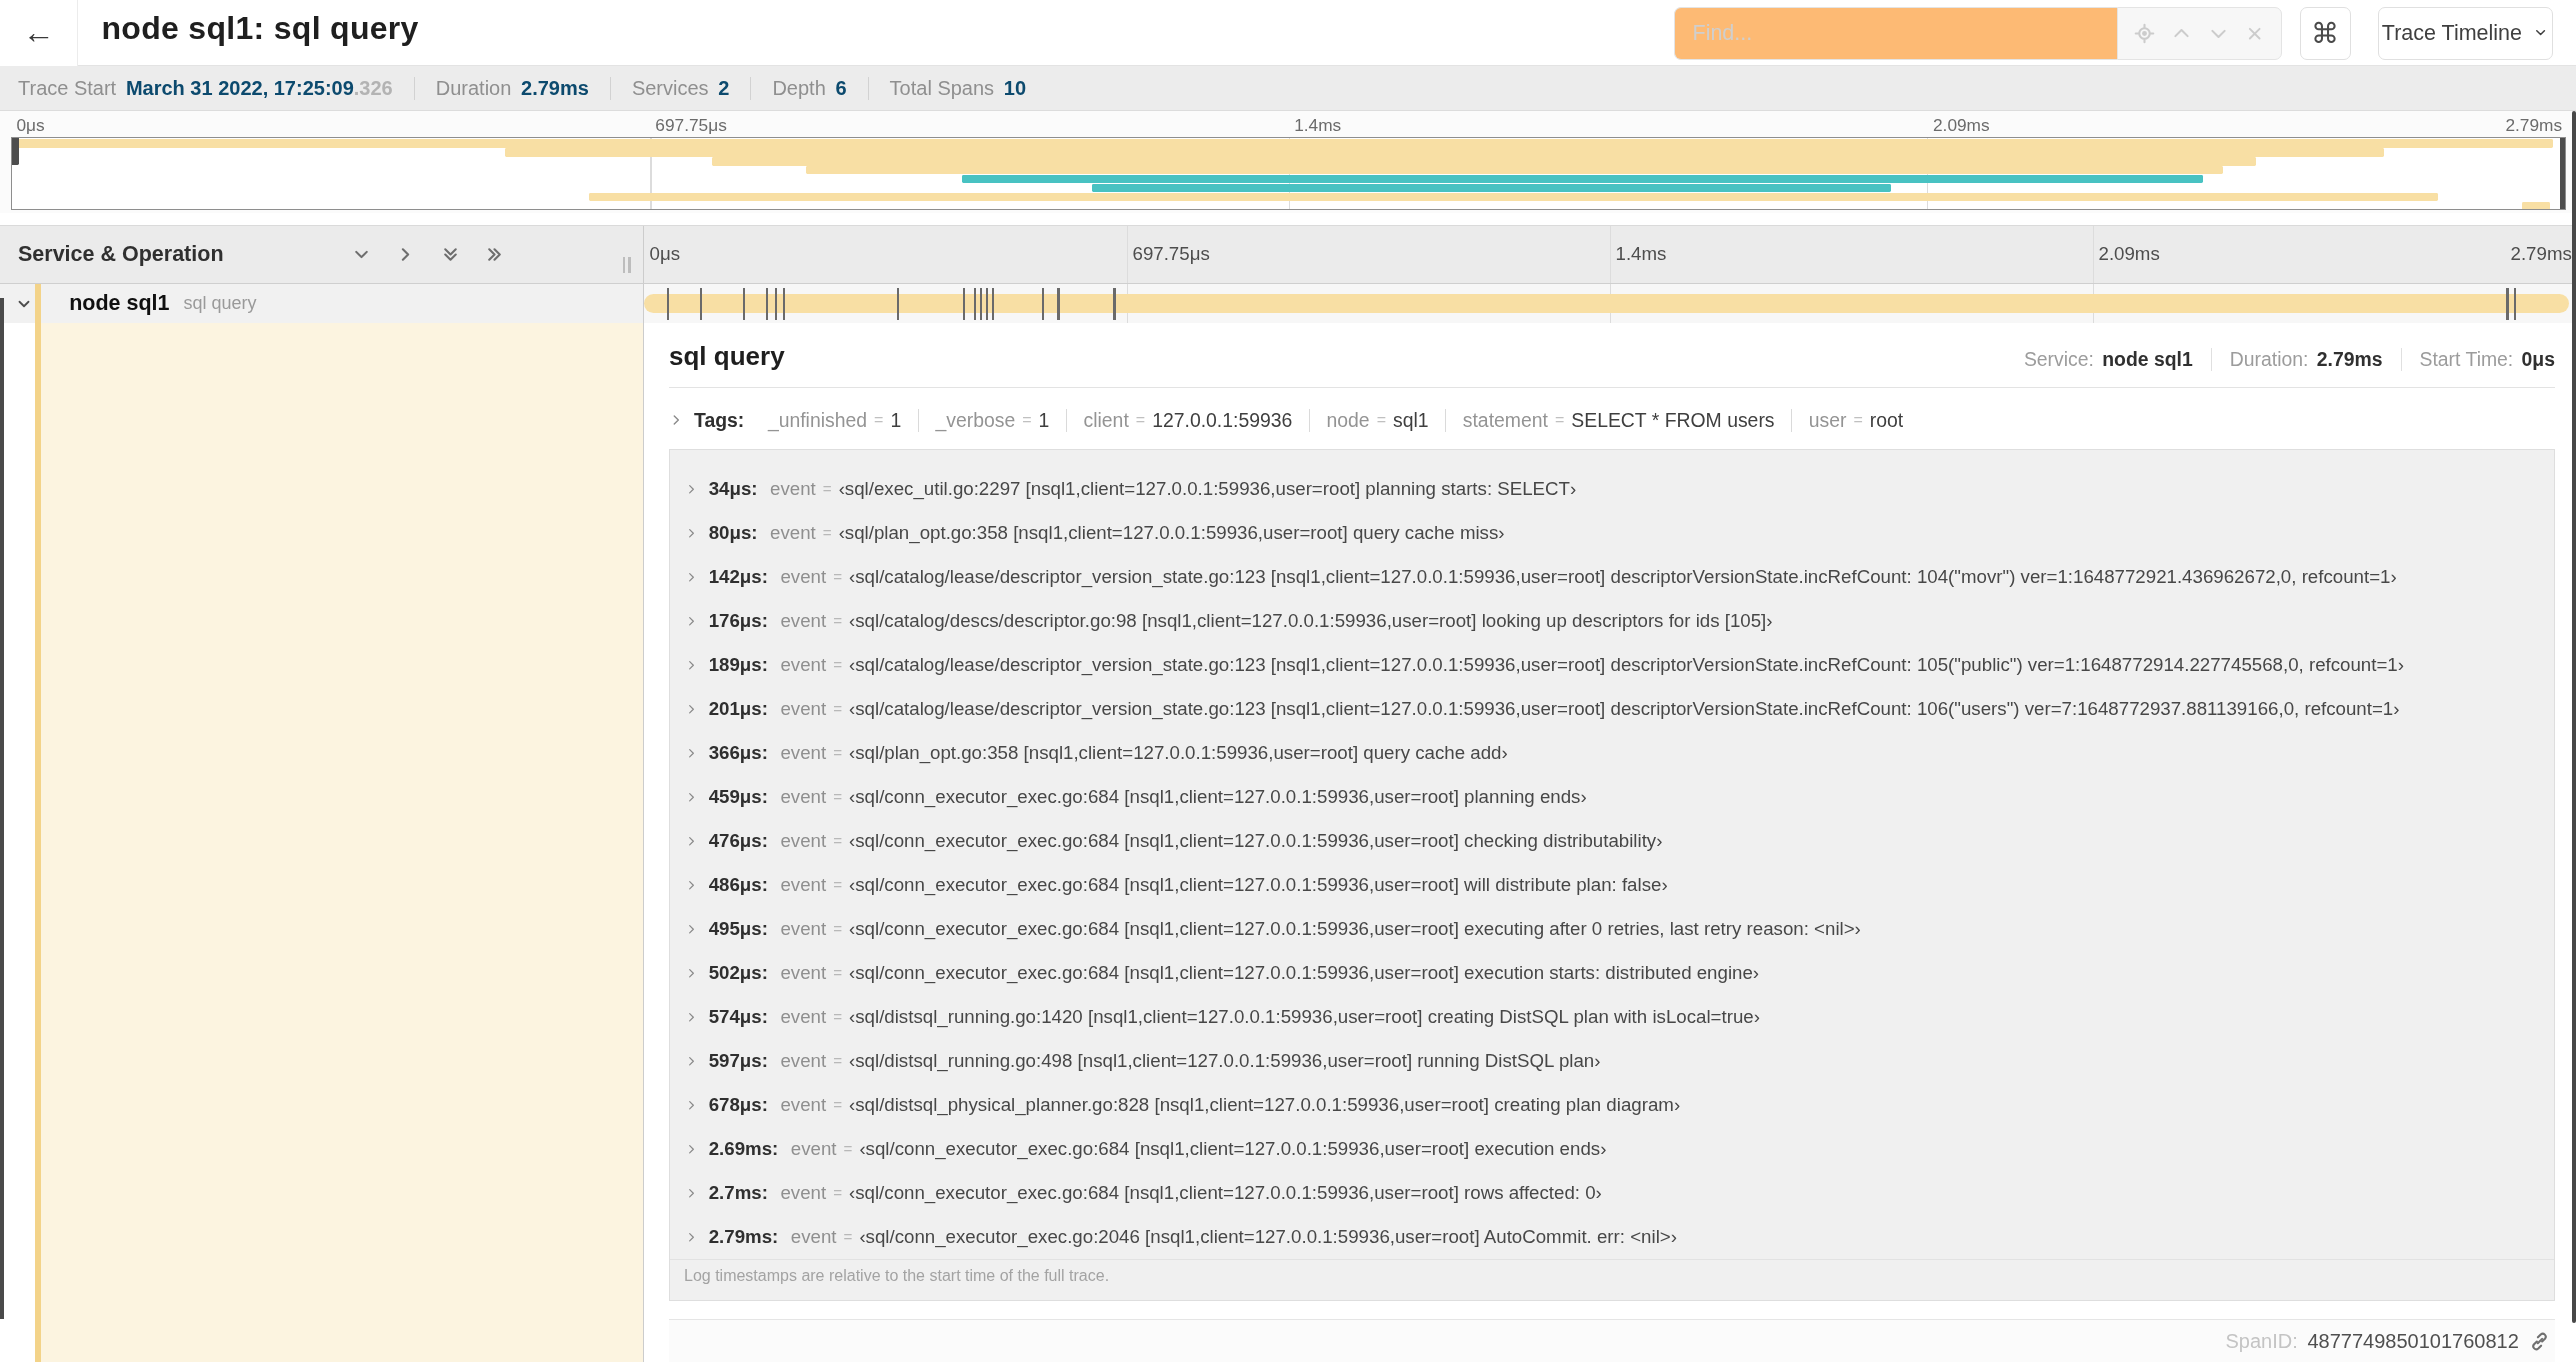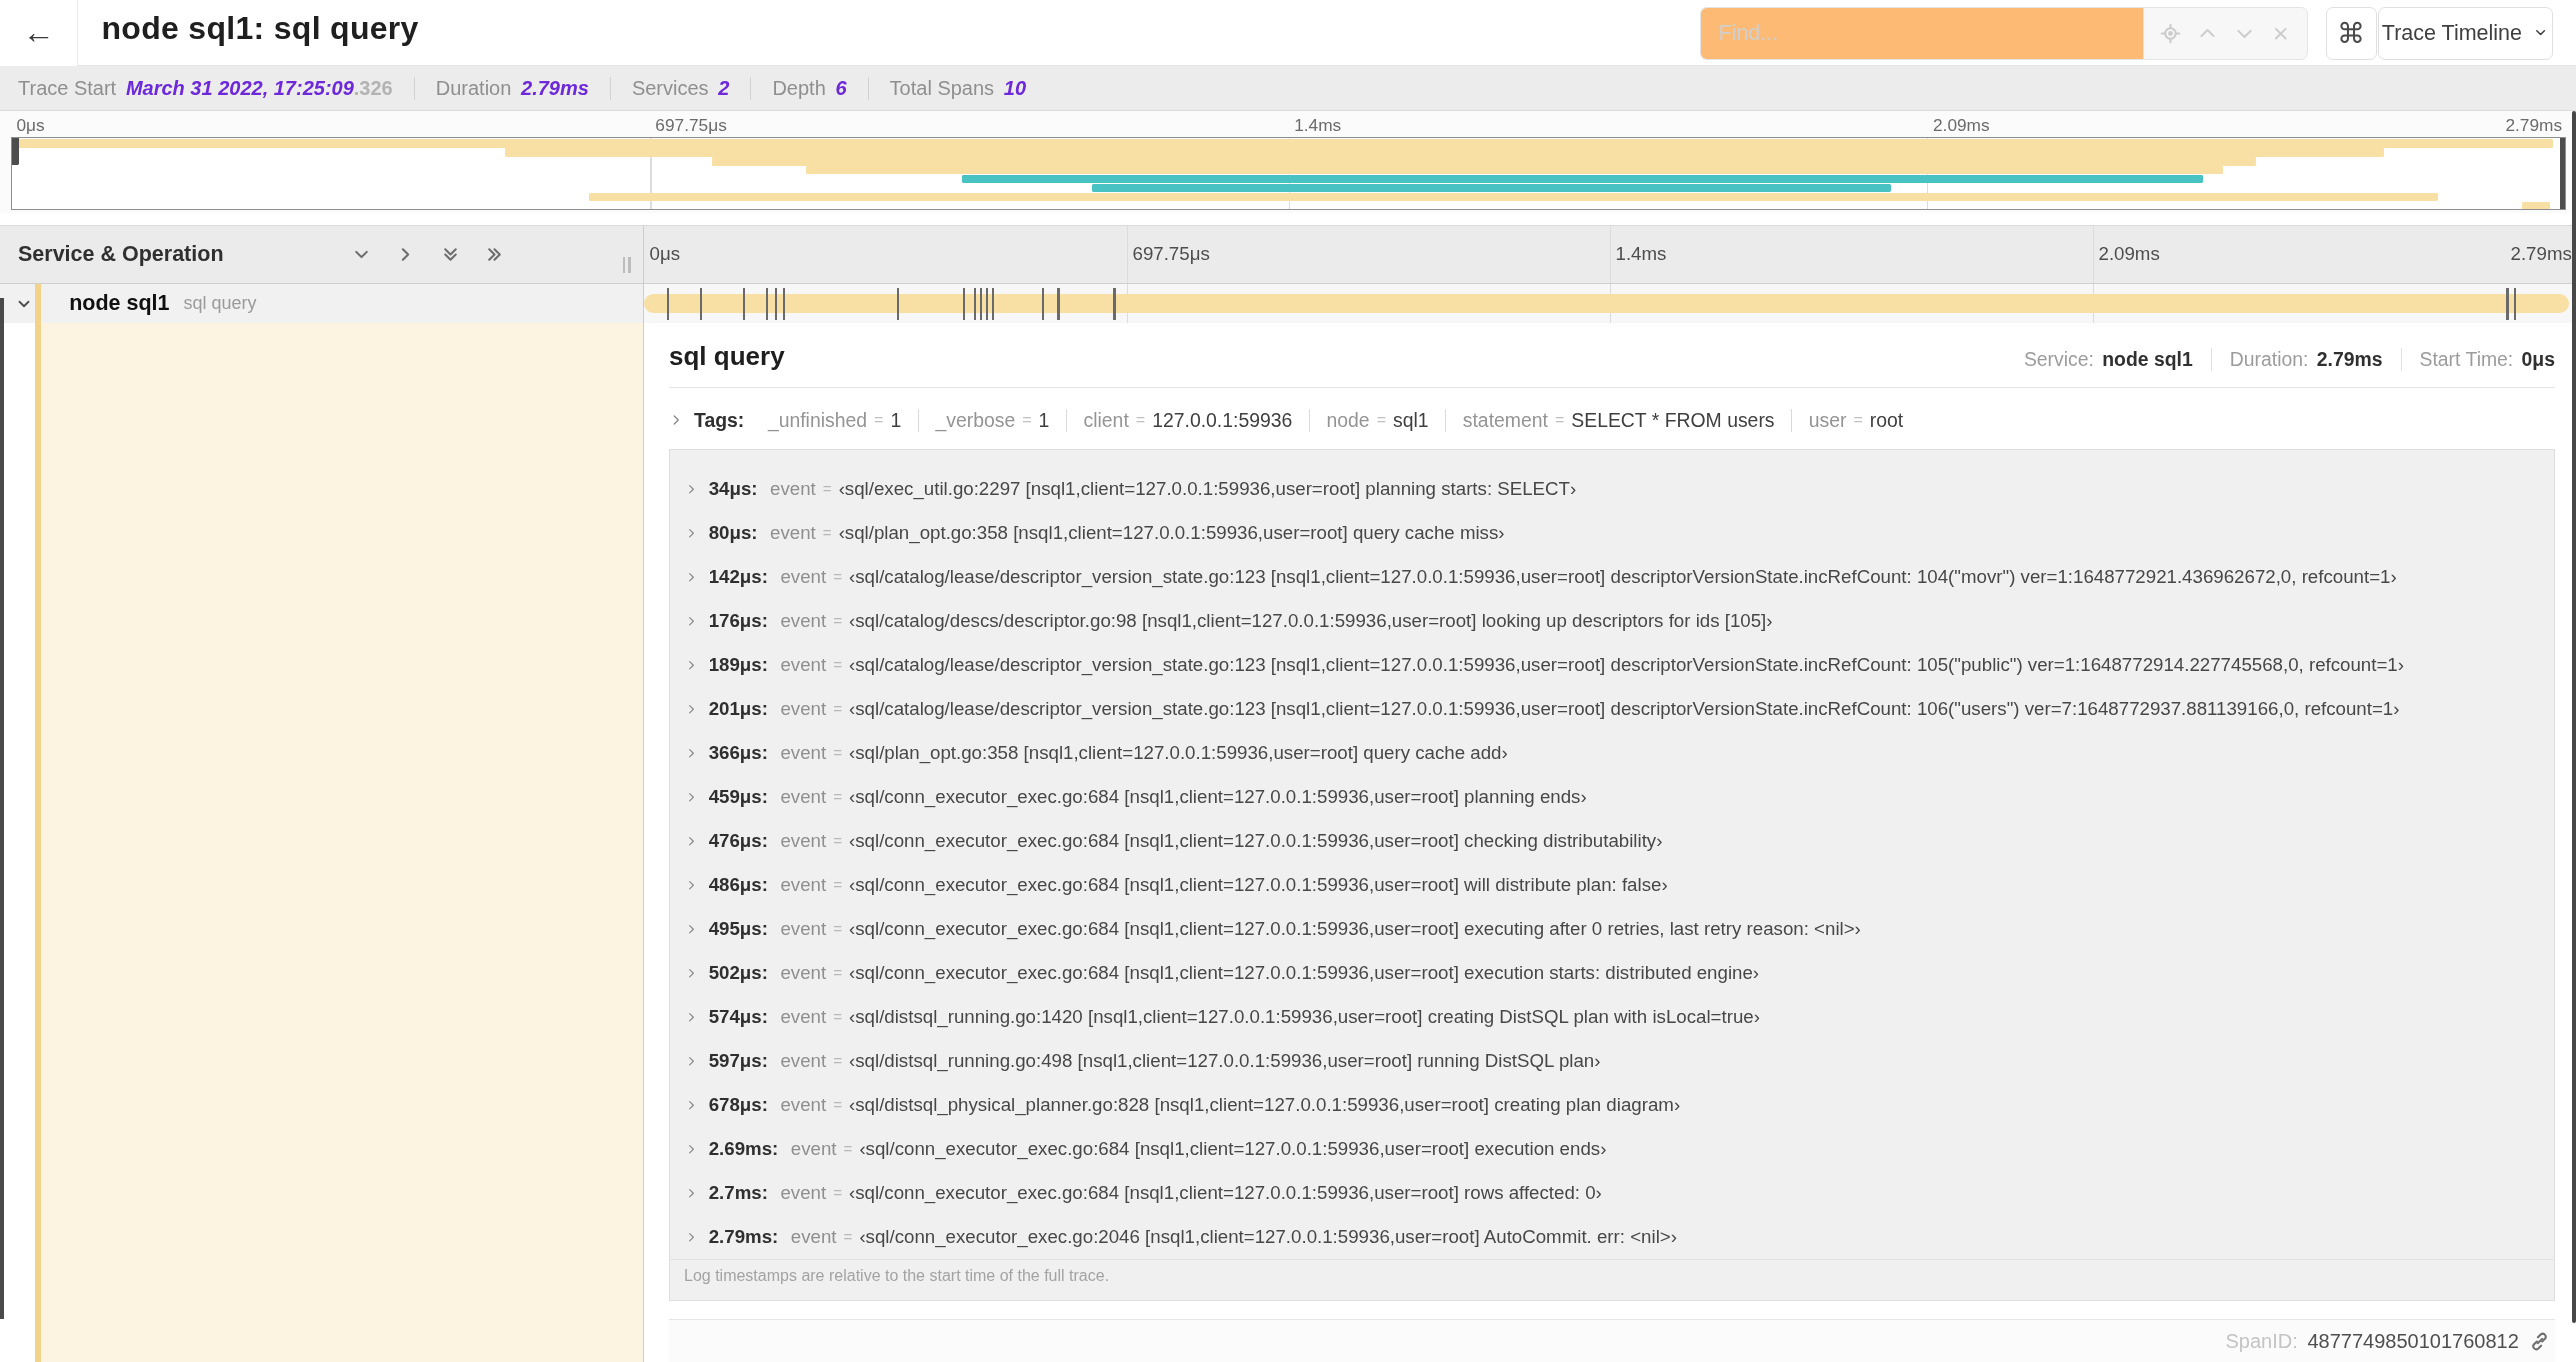--- a/index.html
+++ b/index.html
@@ -20,31 +20,31 @@
   .find-group { display:flex; align-items:stretch; }
   .find-input { width:443px; height:53px; border:1.4px solid #e4e4e4; border-right:none;
                 border-radius:7px 0 0 7px; padding:0 18px; font-size:21.5px; color:#555;
                 font-family:"Liberation Sans", sans-serif; outline:none; background:#fdba74; }
   .find-input::placeholder { color:#cfcfcf; }
   .find-btns { width:165px; border:1.4px solid #e4e4e4; border-radius:0 7px 7px 0; background:#f7f7f7;
                display:flex; align-items:center; justify-content:space-evenly; color:#cccccc; }
   .find-btns svg { display:block; }
   .kbd-btn { margin-left:18px; width:51px; border:1.4px solid #e0e0e0; border-radius:7px; background:#fff;
              font-size:28px; color:#4a4a4a; display:flex; align-items:center; justify-content:center; cursor:pointer; }
-  .view-btn { margin-left:1px; width:175px; border:1.4px solid #e0e0e0; border-radius:7px; background:#fff;
+  .view-btn { margin-left:27px; width:175px; border:1.4px solid #e0e0e0; border-radius:7px; background:#fff;
               font-size:21.5px; color:#3f3f3f; display:flex; align-items:center; justify-content:center; gap:11px; cursor:pointer; }
 
   
   .summary { position:absolute; left:0; top:66px; width:2576px; height:45px; background:#ececec;
              border-bottom:1.4px solid #dcdcdc; display:flex; align-items:center; padding-left:18px; font-size:20px; }
   .sum-item { display:flex; align-items:center; white-space:nowrap; padding:0 21px; }
   .sum-item + .sum-item { border-left:1.4px solid #d2d2d2; }
   .sum-item:first-child { padding-left:0; }
   .sum-label { color:#8f8f8f; margin-right:9.7px; }
-  .sum-value { color:#6d28d9; font-weight:bold;font-style:italic; }
+  .sum-value { color:#0c4a6e; font-weight:bold; }
   .sum-suffix { color:#b3b3b3; font-weight:bold; }
 
   
   .minimap-zone { position:absolute; left:0; top:111px; width:2576px; height:102px; background:#fbfbfb; }
   .mini-ruler { position:absolute; left:11px; right:9.7px; top:0; height:26px; font-size:17.3px; color:#6b6b6b; }
   .ruler-label { position:absolute; top:4.2px; padding-left:5.5px; white-space:nowrap; }
   .mini-canvas { position:absolute; left:11px; right:9.7px; top:26px; height:73px; background:#fff;
                  border:1.4px solid #8e8e8e; overflow:hidden; }
   .grid-line { position:absolute; top:0; bottom:0; width:1.4px; background:#dcdcdc; }
   .mini-span { position:absolute; height:8.3px; border-radius:1.4px; }

